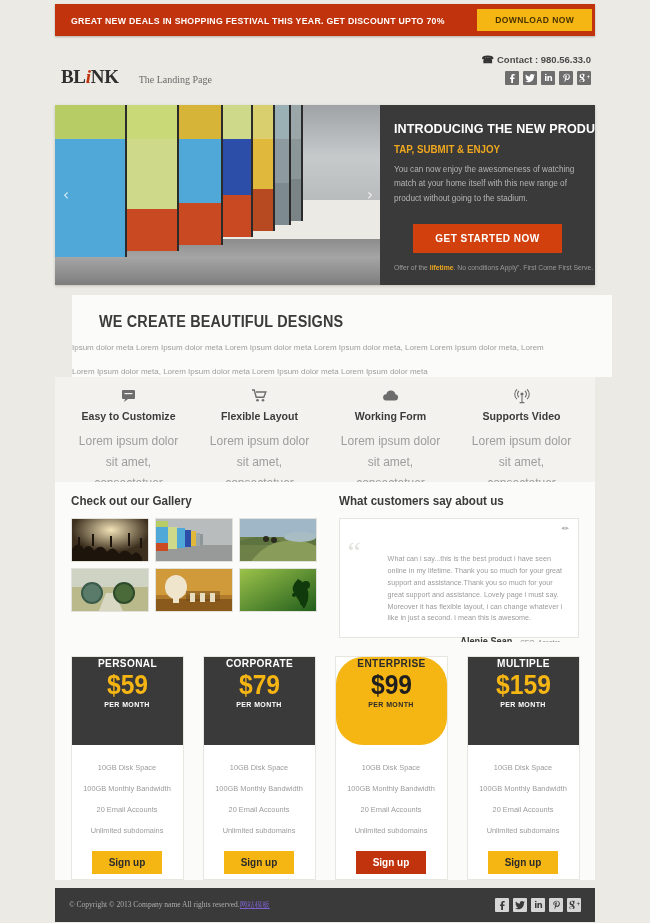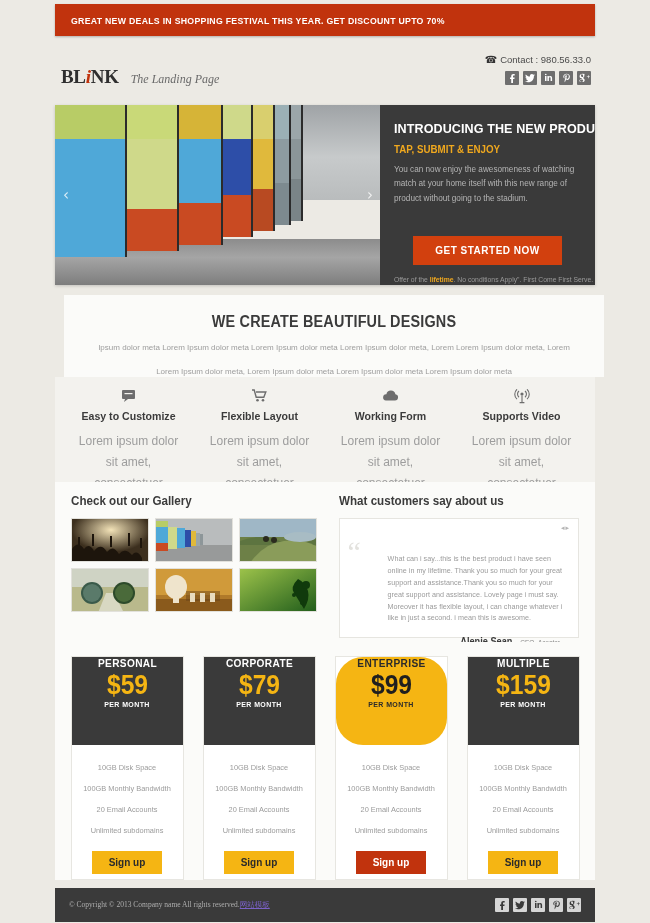--- a/index.html
+++ b/index.html
@@ -34,24 +34,24 @@
   .header {
     position: absolute; left: 55px; top: 42px; width: 540px; height: 60px;
   }
   .logo { position: absolute; left: 6px; top: 24px; display: flex; align-items: baseline; }
   .logo-main {
     font-size: 19px; font-weight: bold; color: #2f2f2f;
     letter-spacing: -0.3px; font-family: "Liberation Serif", serif;
   }
   .logo-i { color: #c1330d; font-style: italic; font-family: "Liberation Serif", serif; }
   .logo-sub {
-    margin-left: 12px; font-size: 12px; color: #6a6a6a;
-    font-style: italic; font-family: "Liberation Serif", serif;
-  }
-  .contact-wrap { position: absolute; right: 4px; top: 12px; text-align: right; }
+    margin-left: 20px; font-size: 10px; color: #6a6a6a;
+    font-family: "Liberation Serif", serif;
+  }
+  .contact-wrap { position: absolute; right: 4px; top: 12px; text-align: right; font-weight: bold; }
   .contact-line {
     font-size: 9.5px; color: #4b4b4b; white-space: nowrap;
     font-family: "Liberation Sans", sans-serif;
   }
   .phone-icon { font-size: 10px; margin-right: 3px; color: #333; }
   .socials { display: flex; gap: 4px; justify-content: flex-end; margin-top: 6px; }
   .soc {
     width: 14px; height: 14px; background: #6e6e6e; color: #fff;
     font-size: 9px; line-height: 14px; text-align: center; border-radius: 1px;
     cursor: pointer; font-family: "DejaVu Sans", sans-serif;
@@ -89,40 +89,40 @@
   }
   .hero-sub {
     color: #f0a81e; font-size: 10.5px; font-weight: bold; margin-top: 7px;
     font-family: "Liberation Sans Narrow","Liberation Sans", sans-serif;
     transform: scaleX(.93); transform-origin: left center;
   }
   .hero-body {
     color: #b4b4b4; font-size: 8.2px; line-height: 1.75; margin-top: 8px; width: 190px;
   }
   .hero-btn {
-    margin-top: 30px; background: #d2400e; color: #fff; border: none;
+    margin-top: 18px; background: #d2400e; color: #fff; border: none;
     font-size: 10px; font-weight: bold; letter-spacing: .5px;
     padding: 9px 22px; cursor: pointer; display: block;
     margin-left: auto; margin-right: auto;
     font-family: "Liberation Sans Narrow","Liberation Sans", sans-serif;
   }
   .hero-offer { margin-top: 11px; font-size: 6.8px; color: #9a9a9a; white-space: nowrap; }
   .hero-offer b { color: #f0a81e; }
   .car-arrow {
     position: absolute; top: 50%; margin-top: -9px; color: rgba(255,255,255,.8);
     font-size: 15px; cursor: pointer; user-select: none;
     font-family: "DejaVu Sans", sans-serif;
   }
   .car-prev { left: 8px; }
   .car-next { left: 312px; }
 
   
   .intro {
-    position: absolute; left: 64px; top: 295px; width: 540px; height: 82px;
-    background: #fbfbf9; text-align: center; padding-top: 18px;
+    position: absolute; left: 72px; top: 295px; width: 540px; height: 82px;
+    background: #fbfbf9; padding-top: 18px;
   }
   .intro h2 {
     font-size: 16px; font-weight: bold; color: #3b3b3b; letter-spacing: .2px;
     font-family: "Liberation Sans Narrow","Liberation Sans", sans-serif;
     transform: scaleX(.9);
   }
   .intro p { font-size: 8px; color: #9d9d9d; line-height: 1.9; margin-top: 9px; }
 
   
   .features {
@@ -231,20 +231,21 @@
   .foot-soc { margin-left: auto; display: flex; gap: 4px; }
   .foot-soc .soc { background: #d6d6d6; color: #3a3a3a; }
 </style>
 </head>
 <body>
 
 <div class="page">
 
   <div class="promo">
     <div class="promo-text">GREAT NEW DEALS IN SHOPPING FESTIVAL THIS YEAR. GET DISCOUNT UPTO 70%</div>
+    <button class="promo-btn">DOWNLOAD NOW</button>
   </div>
 
   <div class="header">
     <div class="logo">
       <span class="logo-main">BL</span>
         <span class="logo-main logo-i">i</span>
         <span class="logo-main">NK</span>
       <span class="logo-sub">The Landing Page</span>
     </div>
     <div class="contact-wrap">

